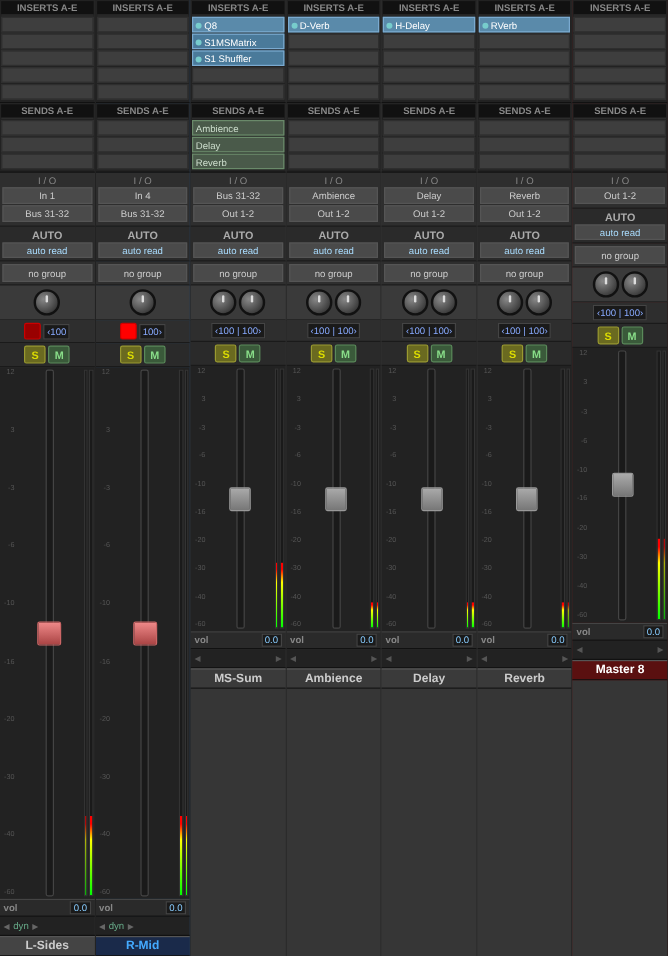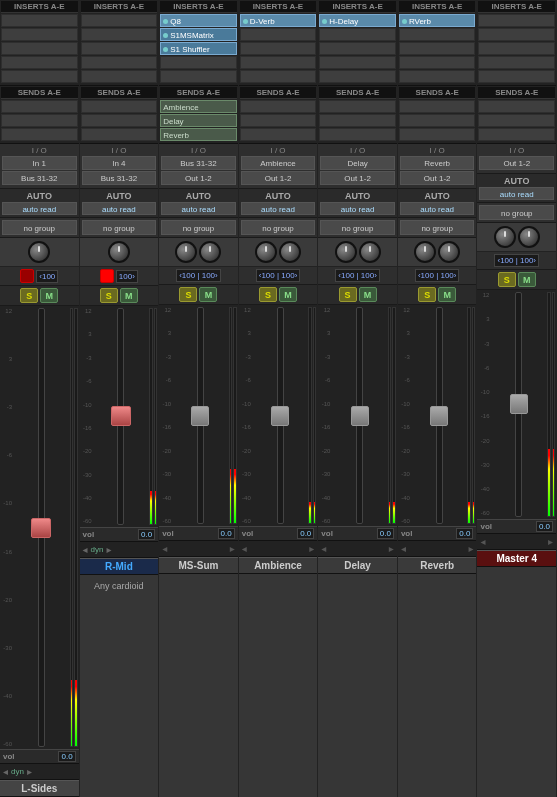--- a/index.html
+++ b/index.html
@@ -191,23 +191,20 @@
         <div style="background: rgb(42, 42, 42); border-top: 1px solid rgb(68, 68, 68); border-bottom: 1px solid rgb(17, 17, 17); padding: 1px 3px; display: flex; align-items: center; justify-content: space-between;">
           <span style="color: rgb(136, 136, 136); font-size: 8px; font-weight: bold;">vol</span>
           <span style="color: rgb(136, 204, 255); background: rgb(26, 26, 26); border: 1px solid rgb(68, 68, 68); padding: 0px 2px; font-size: 8px;">0.0</span>
         </div>
         <div style="background: rgb(34, 34, 34); border-bottom: 1px solid rgb(17, 17, 17); padding: 1px 3px; display: flex; align-items: center; gap: 3px; height: 16px;">
           <span style="color: rgb(102, 102, 102); font-size: 10px;">◂</span>
           <span style="color: rgb(102, 170, 136); font-size: 8px;">dyn</span>
           <span style="color: rgb(102, 102, 102); font-size: 10px;">▸</span>
         </div>
         <div style="background: rgb(26, 42, 74); border-top: 1px solid rgb(85, 85, 85); border-bottom: 1px solid rgb(17, 17, 17); padding: 2px; text-align: center; font-size: 10px; font-weight: bold; color: rgb(68, 170, 255);">R-Mid</div>
-        <div style="background: rgb(54, 54, 54); flex: 1 1 0%; padding: 3px; font-size: 9px; color: rgb(153, 153, 153); overflow: hidden; min-height: 60px; display: flex; flex-direction: column; align-items: center; justify-content: flex-start;">
-          <div style="font-size: 9px; color: rgb(170, 170, 170); padding: 3px;">Any cardioid</div>
-        </div>
       </div>
       <div class="channel" style="display: flex; flex-direction: column; border-right: 1px solid rgb(34, 34, 34); flex: 1 1 0%; min-width: 0px;">
         <div style="background: rgb(34, 34, 34); border-bottom: 1px solid rgb(17, 17, 17); padding: 1px;">
           <div style="background: rgb(17, 17, 17); color: rgb(136, 136, 136); text-align: center; font-size: 8px; padding: 1px 0px; border-bottom: 1px solid rgb(51, 51, 51); font-weight: bold;">INSERTS A-E</div>
           <div style="height: 13px; margin: 1px 0px; padding: 0px 2px; font-size: 8px; line-height: 13px; overflow: hidden; white-space: nowrap; border: 1px solid rgb(122, 170, 208); background: rgb(90, 138, 170); color: rgb(255, 255, 255);"><span style="display: inline-block; width: 5px; height: 5px; border-radius: 50%; background: rgb(119, 204, 204); margin-right: 2px; vertical-align: middle;"></span>Q8</div>
           <div style="height: 13px; margin: 1px 0px; padding: 0px 2px; font-size: 8px; line-height: 13px; overflow: hidden; white-space: nowrap; border: 1px solid rgb(122, 170, 208); background: rgb(74, 122, 154); color: rgb(255, 255, 255);"><span style="display: inline-block; width: 5px; height: 5px; border-radius: 50%; background: rgb(119, 204, 204); margin-right: 2px; vertical-align: middle;"></span>S1MSMatrix</div>
           <div style="height: 13px; margin: 1px 0px; padding: 0px 2px; font-size: 8px; line-height: 13px; overflow: hidden; white-space: nowrap; border: 1px solid rgb(122, 170, 208); background: rgb(74, 122, 154); color: rgb(255, 255, 255);"><span style="display: inline-block; width: 5px; height: 5px; border-radius: 50%; background: rgb(119, 204, 204); margin-right: 2px; vertical-align: middle;"></span>S1 Shuffler</div>
           <div style="height: 13px; margin: 1px 0px; padding: 0px 2px; font-size: 8px; line-height: 13px; overflow: hidden; white-space: nowrap; border: 1px solid rgb(46, 46, 46); background: rgb(62, 62, 62); color: rgb(136, 136, 136);"></div>
           <div style="height: 13px; margin: 1px 0px; padding: 0px 2px; font-size: 8px; line-height: 13px; overflow: hidden; white-space: nowrap; border: 1px solid rgb(46, 46, 46); background: rgb(62, 62, 62); color: rgb(136, 136, 136);"></div>
         </div>
@@ -591,17 +588,17 @@
           </div>
         </div>
         <div style="background: rgb(42, 42, 42); border-top: 1px solid rgb(68, 68, 68); border-bottom: 1px solid rgb(17, 17, 17); padding: 1px 3px; display: flex; align-items: center; justify-content: space-between;">
           <span style="color: rgb(136, 136, 136); font-size: 8px; font-weight: bold;">vol</span>
           <span style="color: rgb(136, 204, 255); background: rgb(26, 26, 26); border: 1px solid rgb(68, 68, 68); padding: 0px 2px; font-size: 8px;">0.0</span>
         </div>
         <div style="background: rgb(34, 34, 34); border-bottom: 1px solid rgb(17, 17, 17); padding: 1px 3px; display: flex; align-items: center; gap: 3px; height: 16px;">
           <span style="color: rgb(85, 85, 85); font-size: 10px;">◂</span>
           <span style="color: rgb(85, 85, 85); font-size: 10px; margin-left: auto;">▸</span>
         </div>
-        <div style="background: rgb(90, 16, 16); border-top: 1px solid rgb(85, 85, 85); border-bottom: 1px solid rgb(17, 17, 17); padding: 2px; text-align: center; font-size: 10px; font-weight: bold; color: rgb(255, 255, 255);">Master 4</div>
+        <div style="background: rgb(90, 16, 16); border-top: 1px solid rgb(85, 85, 85); border-bottom: 1px solid rgb(17, 17, 17); padding: 2px; text-align: center; font-size: 10px; font-weight: bold; color: rgb(255, 255, 255);">Master 8</div>
         <div style="background: rgb(54, 54, 54); flex: 1 1 0%; padding: 3px; font-size: 9px; color: rgb(153, 153, 153); overflow: hidden; min-height: 60px; display: flex; flex-direction: column; align-items: center; justify-content: flex-start;"></div>
       </div>
     </div>
 </div>
 
 </body></html>

